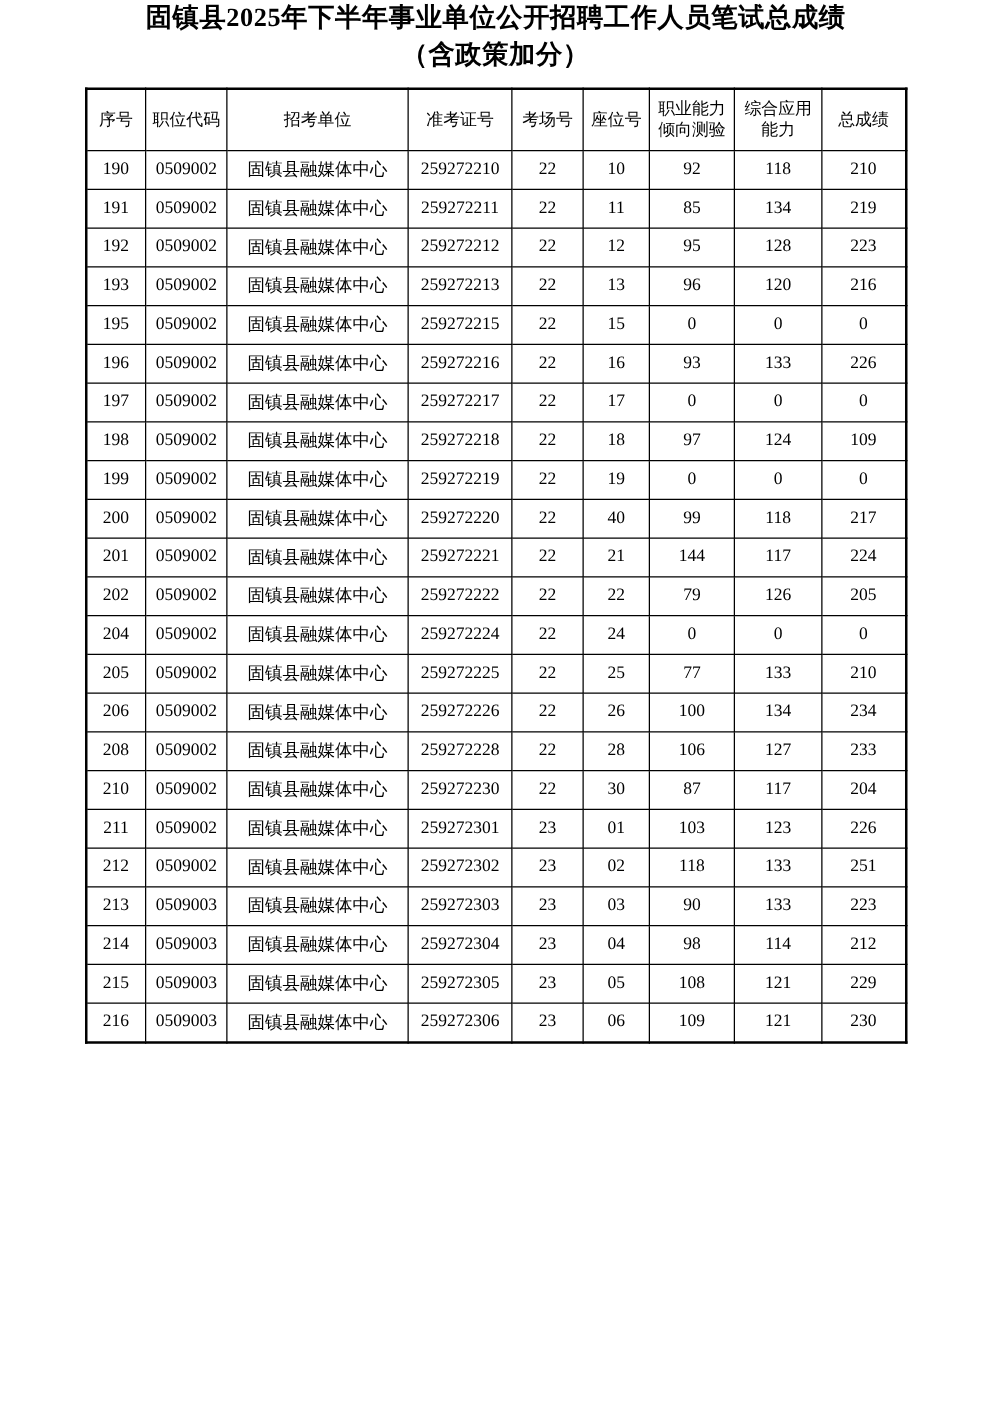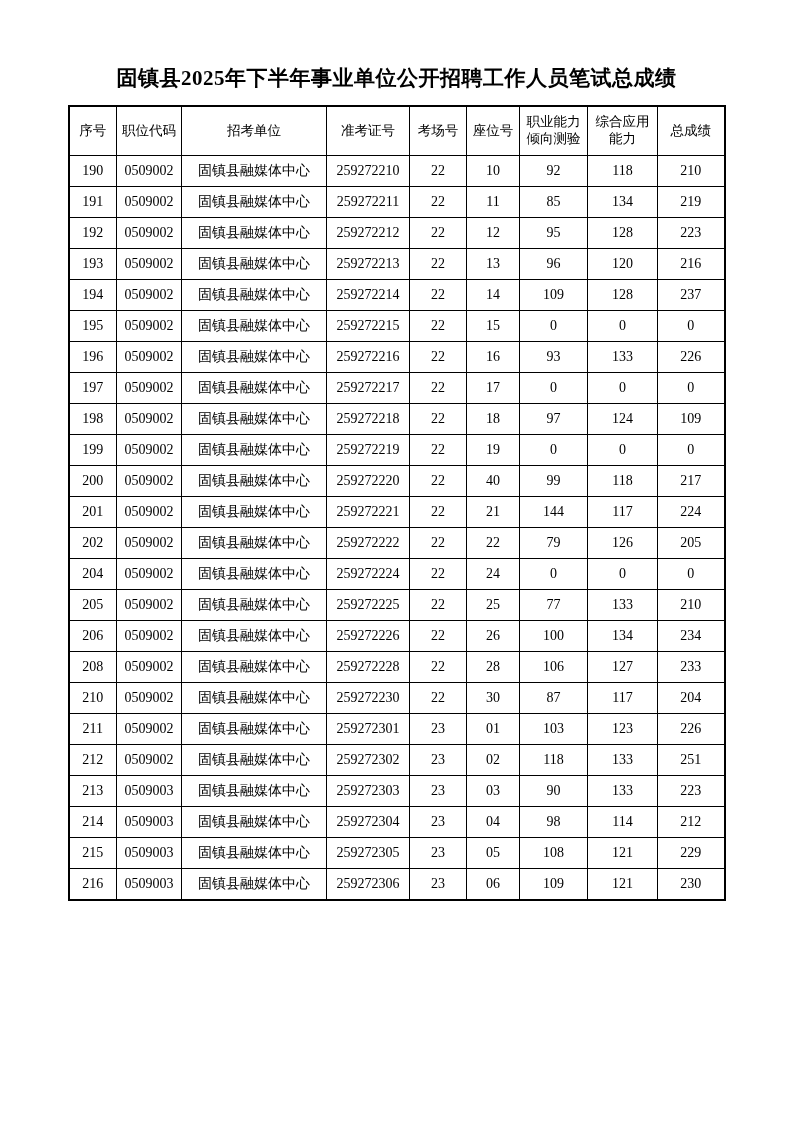--- a/index.html
+++ b/index.html
@@ -10,21 +10,20 @@
   .page {
     position: relative;
     width: 793px;
     height: 1122px;
     margin: 0 auto;
     background: #ffffff;
     color: #000000;
     overflow: hidden;
   }
   .title-block {
-    padding-top: 64px;
     text-align: center;
     line-height: 1.38;
   }
   .title-line {
     font-family: "Liberation Serif", "DejaVu Serif", serif;
     font-weight: bold;
     font-size: 21px;
     letter-spacing: 0.5px;
   }
   table.score-table {
@@ -55,20 +54,21 @@
     height: 31px;
     padding: 0 2px;
   }
 </style>
 </head>
 <body>
 
 <div class="page">
   <div class="title-block">
     <div class="title-line">固镇县2025年下半年事业单位公开招聘工作人员笔试总成绩</div>
+    <div class="title-line">（含政策加分）</div>
   </div>
 
   <table class="score-table">
     <colgroup>
         <col style="width: 48px;">
         <col style="width: 65px;">
         <col style="width: 145px;">
         <col style="width: 83px;">
         <col style="width: 57px;">
         <col style="width: 53px;">
@@ -128,31 +128,20 @@
           <td>0509002</td>
           <td>固镇县融媒体中心</td>
           <td>259272213</td>
           <td>22</td>
           <td>13</td>
           <td>96</td>
           <td>120</td>
           <td>216</td>
         </tr>
         <tr>
-          <td>194</td>
-          <td>0509002</td>
-          <td>固镇县融媒体中心</td>
-          <td>259272214</td>
-          <td>22</td>
-          <td>14</td>
-          <td>109</td>
-          <td>128</td>
-          <td>237</td>
-        </tr>
-        <tr>
           <td>195</td>
           <td>0509002</td>
           <td>固镇县融媒体中心</td>
           <td>259272215</td>
           <td>22</td>
           <td>15</td>
           <td>0</td>
           <td>0</td>
           <td>0</td>
         </tr>

